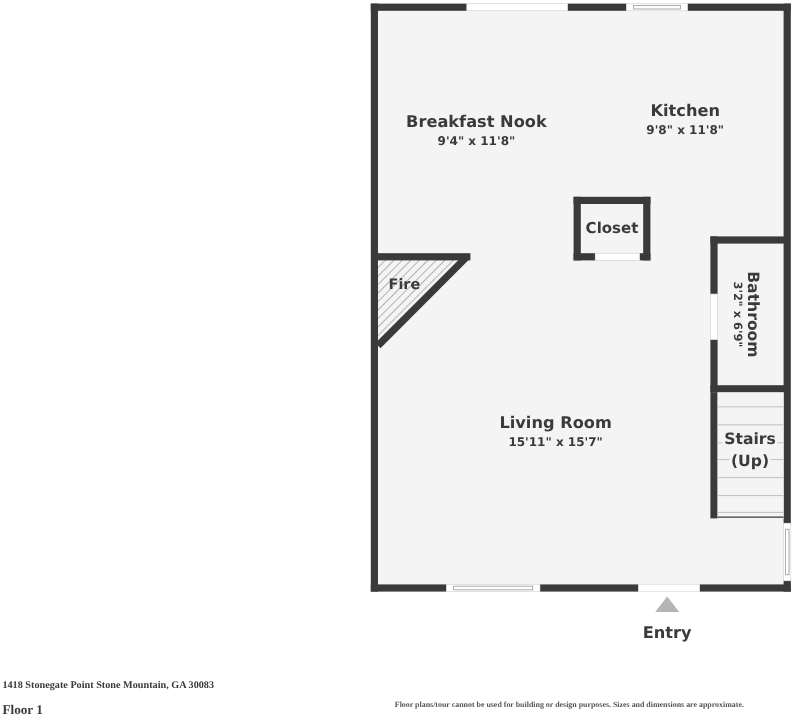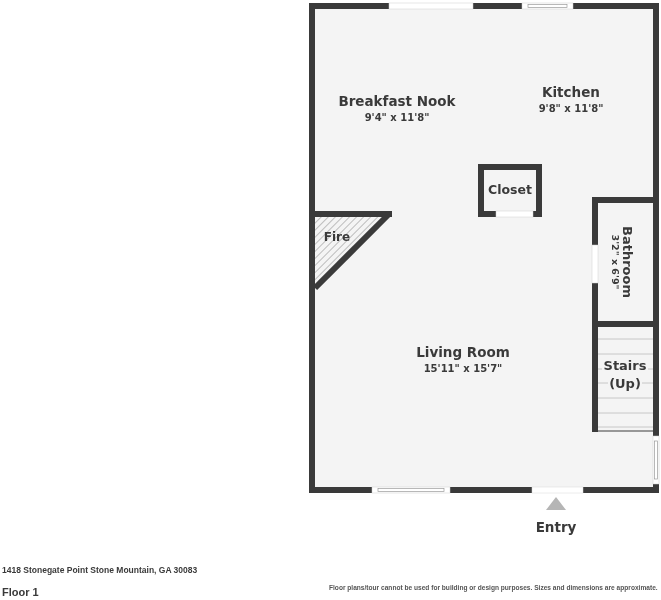--- a/index.html
+++ b/index.html
@@ -1,20 +1,20 @@
 <!DOCTYPE html>
 <html><head>
 <meta charset="utf-8">
 <style>
   html, body { margin:0; padding:0; background:#ffffff; }
   body { width:661px; height:600px; position:relative; overflow:hidden; font-family:"DejaVu Sans", sans-serif; }
   #plan { position:absolute; left:0; top:0; }
   .room-label { font-family:"DejaVu Sans", sans-serif; font-weight:bold; fill:#3a3a3a; }
   .room-dim { font-family:"DejaVu Sans", sans-serif; font-weight:bold; fill:#3a3a3a; }
-  .footer-text { position:absolute; font-family:Liberation Sans, sans-serif; color:#3a3a3a; font-weight:bold; white-space:nowrap;text-align:right; }
+  .footer-text { position:absolute; font-family:Liberation Serif, serif; color:#3a3a3a; font-weight:bold; white-space:nowrap;text-align:right; }
   #address { left:2px; top:565px; font-size:8.5px; }
   #floor { left:2px; top:586px; font-size:11px; }
   #disclaimer { left:329px; top:584px; font-size:6.6px; font-weight:bold; color:#555; }
 </style>
 </head>
 <body>
 
 <svg id="plan" width="661" height="600" viewBox="0 0 661 600" xmlns="http://www.w3.org/2000/svg">
   <defs>
     <pattern id="hatch" patternUnits="userSpaceOnUse" width="5" height="5" patternTransform="rotate(45)">

